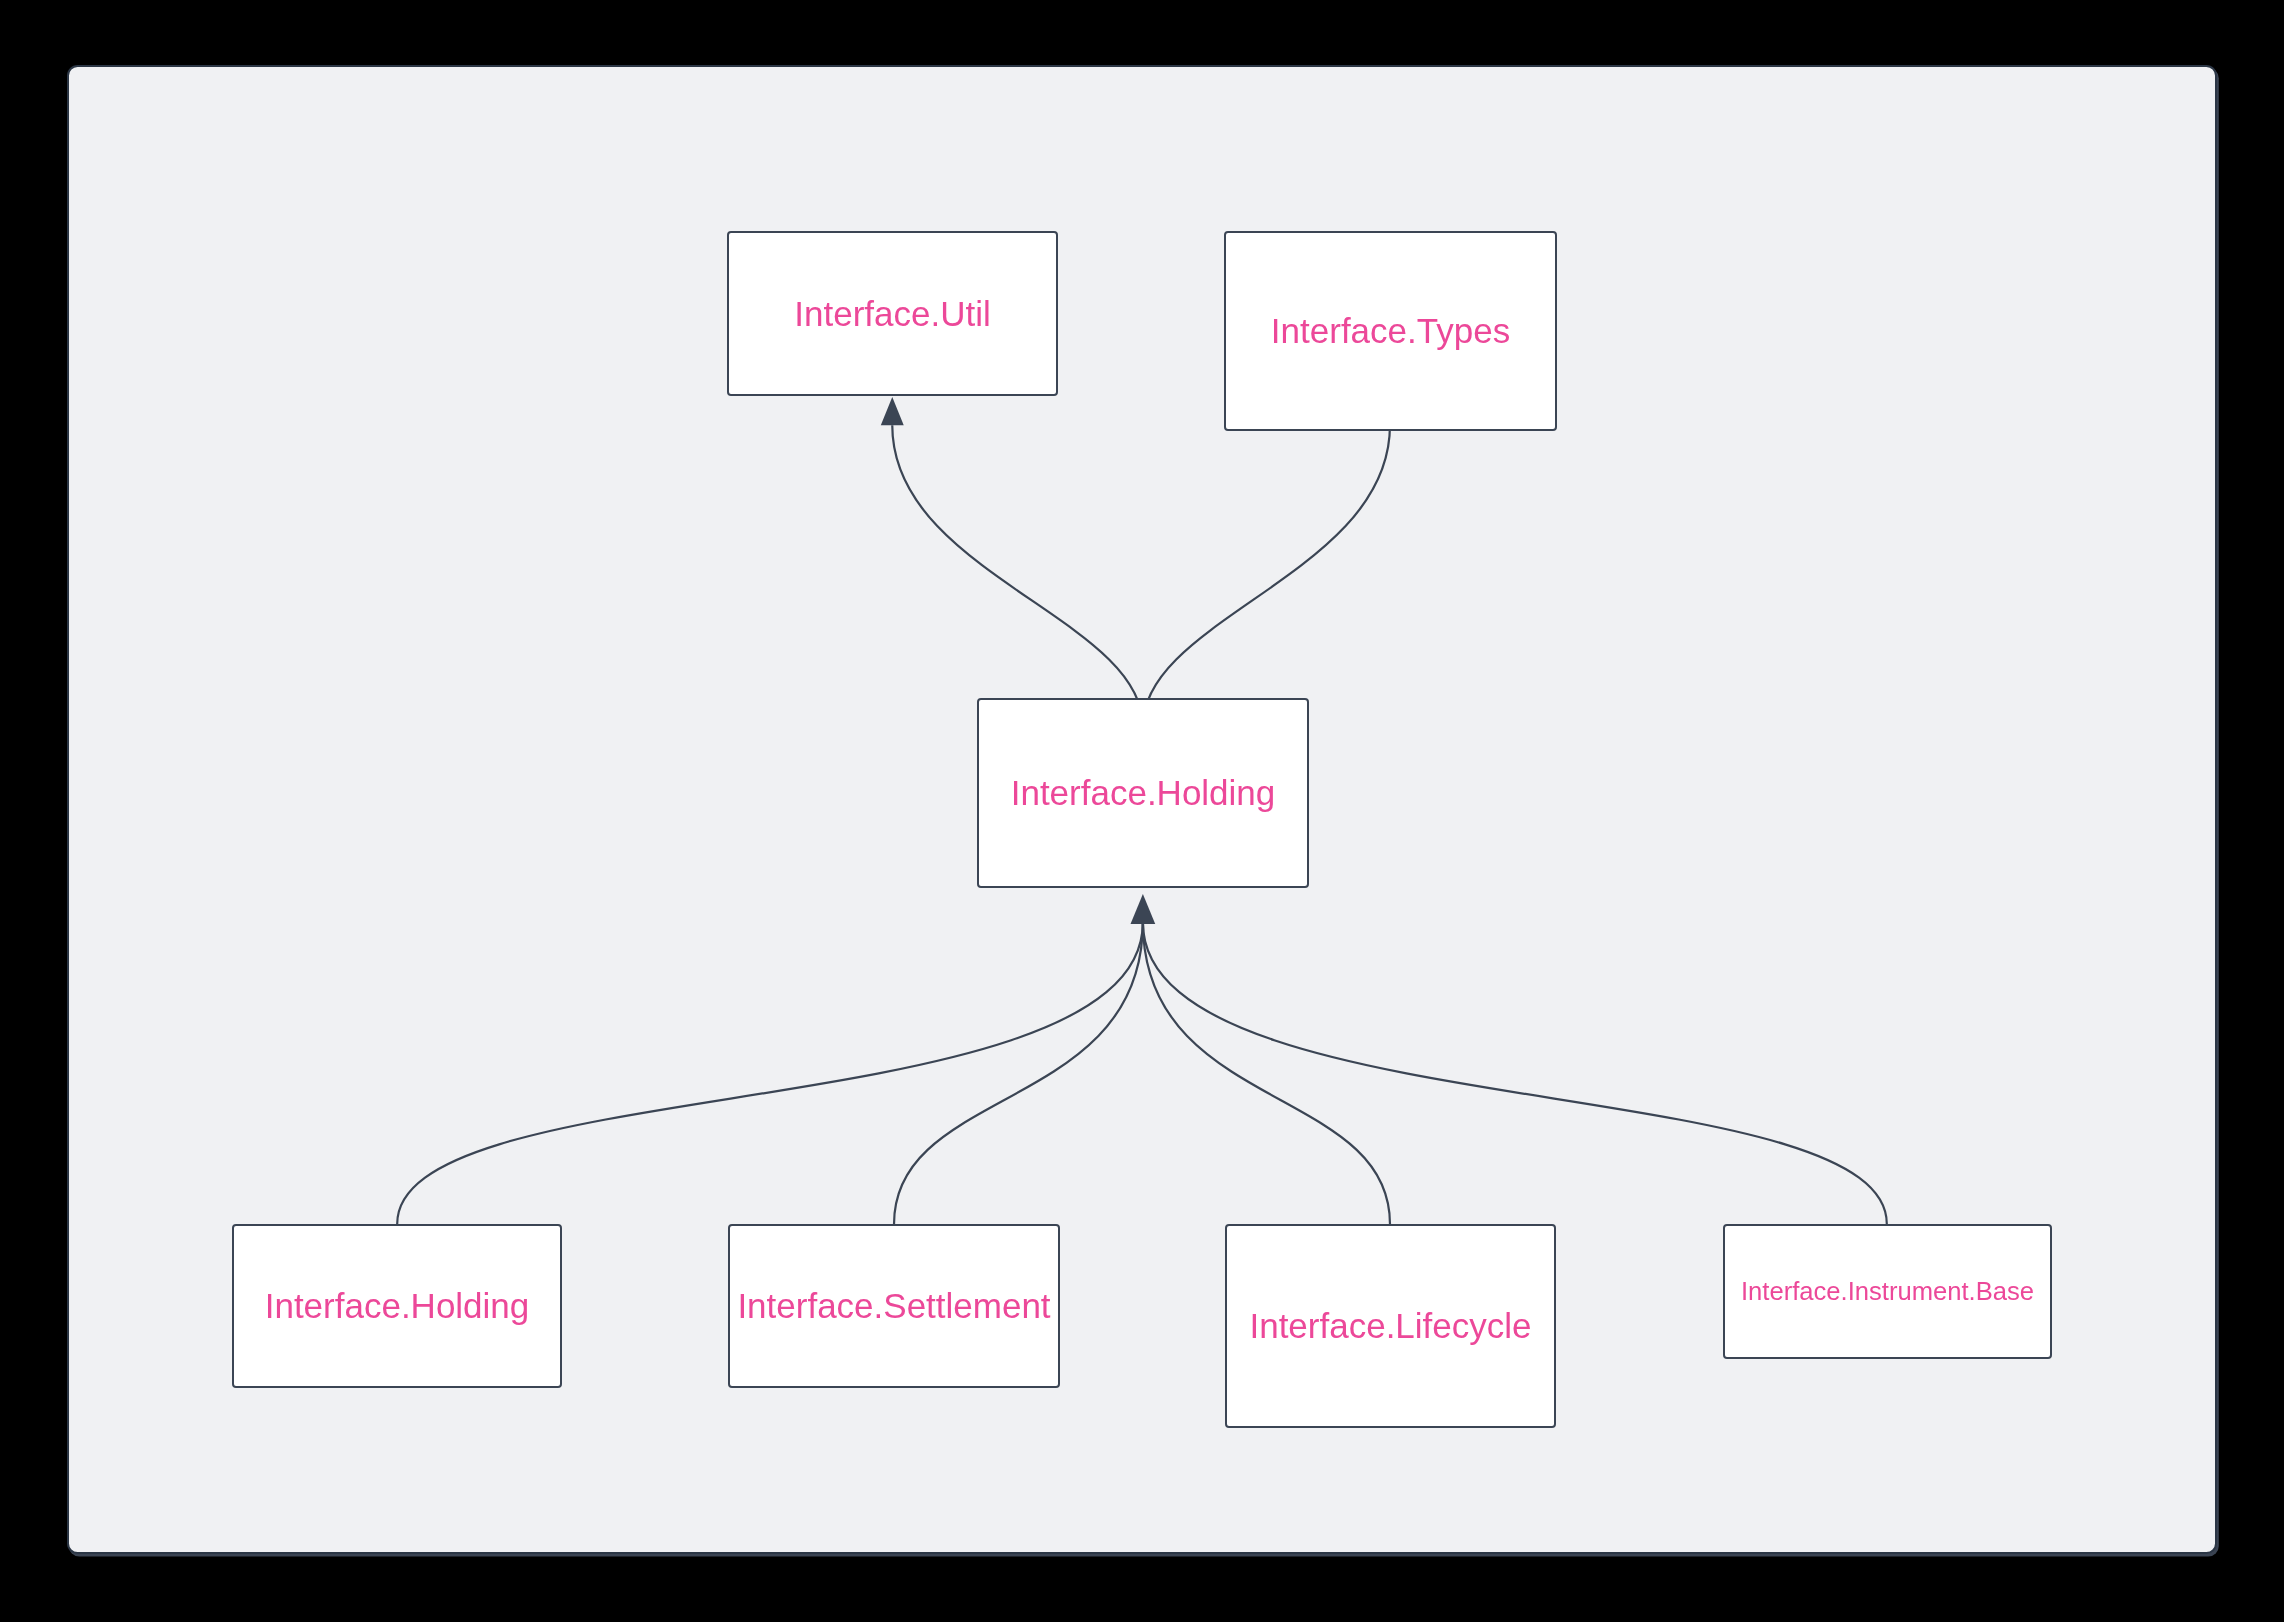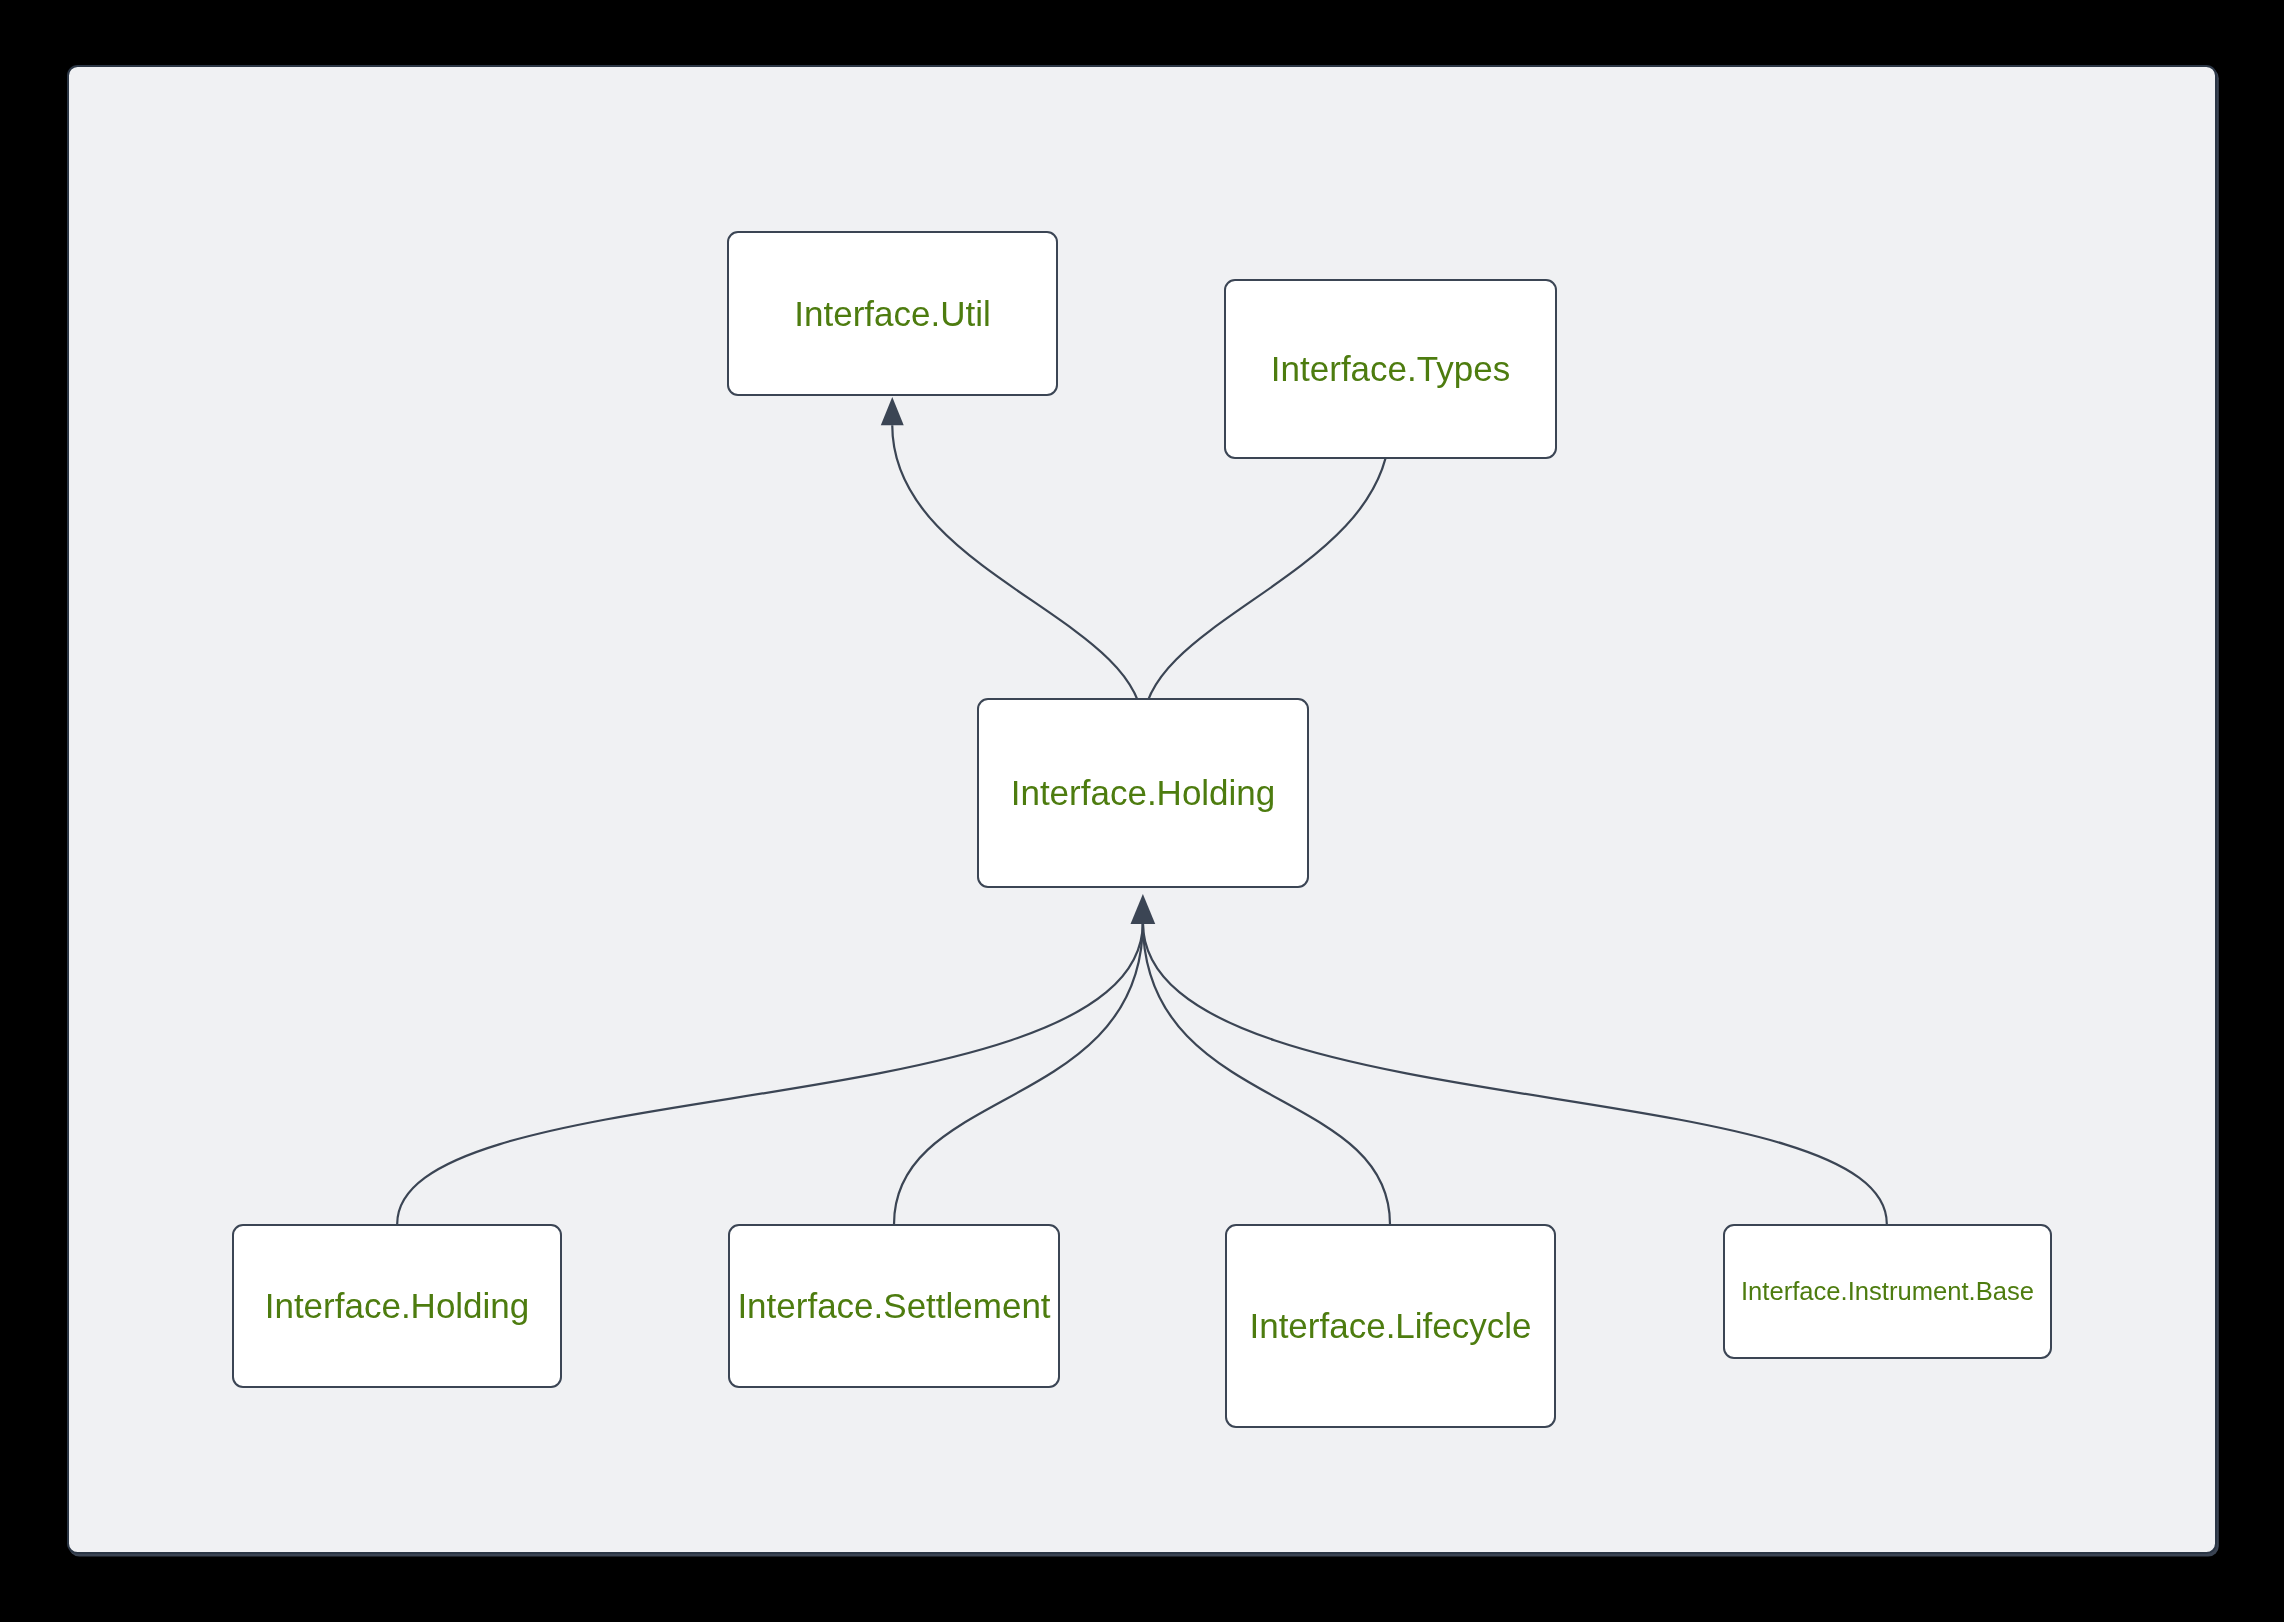--- a/index.html
+++ b/index.html
@@ -22,25 +22,25 @@
   }
   svg.edges{
     position:absolute;left:0;top:0;width:2284px;height:1622px;
     pointer-events:none;
   }
   .node{
     position:absolute;
     box-sizing:border-box;
     background:#ffffff;
     border:2.2px solid #3b4554;
-    border-radius:11px;
+    border-radius:4px;
     display:flex;
     align-items:center;
     justify-content:center;
-    color:#4d7c0f;
+    color:#ec4899;
     font-size:35px;
     white-space:nowrap;
     text-align:center;
   }
   .node.small{font-size:25.6px;}
   .node span{display:block;}
 </style>
 </head>
 <body>
 
@@ -60,21 +60,21 @@
       <path d="M1011,450 L998,482 L1024,482 Z"></path>
       <path d="M1575,450 L1562,482 L1588,482 Z"></path>
       <path d="M1295,1013 L1281,1047 L1309,1047 Z"></path>
     </g>
   </svg>
 
   <div class="node" style="left:727px;top:231px;width:331px;height:165px;">
     <span>Interface.Util</span>
   </div>
 
-  <div class="node" style="left:1224px;top:231px;width:333px;height:180px;margin-top:48px;">
+  <div class="node" style="left:1224px;top:231px;width:333px;height:200px;">
     <span>Interface.Types</span>
   </div>
 
   <div class="node" style="left:977px;top:698px;width:332px;height:190px;">
     <span>Interface.Holding</span>
   </div>
 
   <div class="node" style="left:232px;top:1224px;width:330px;height:164px;">
     <span>Interface.Holding</span>
   </div>

